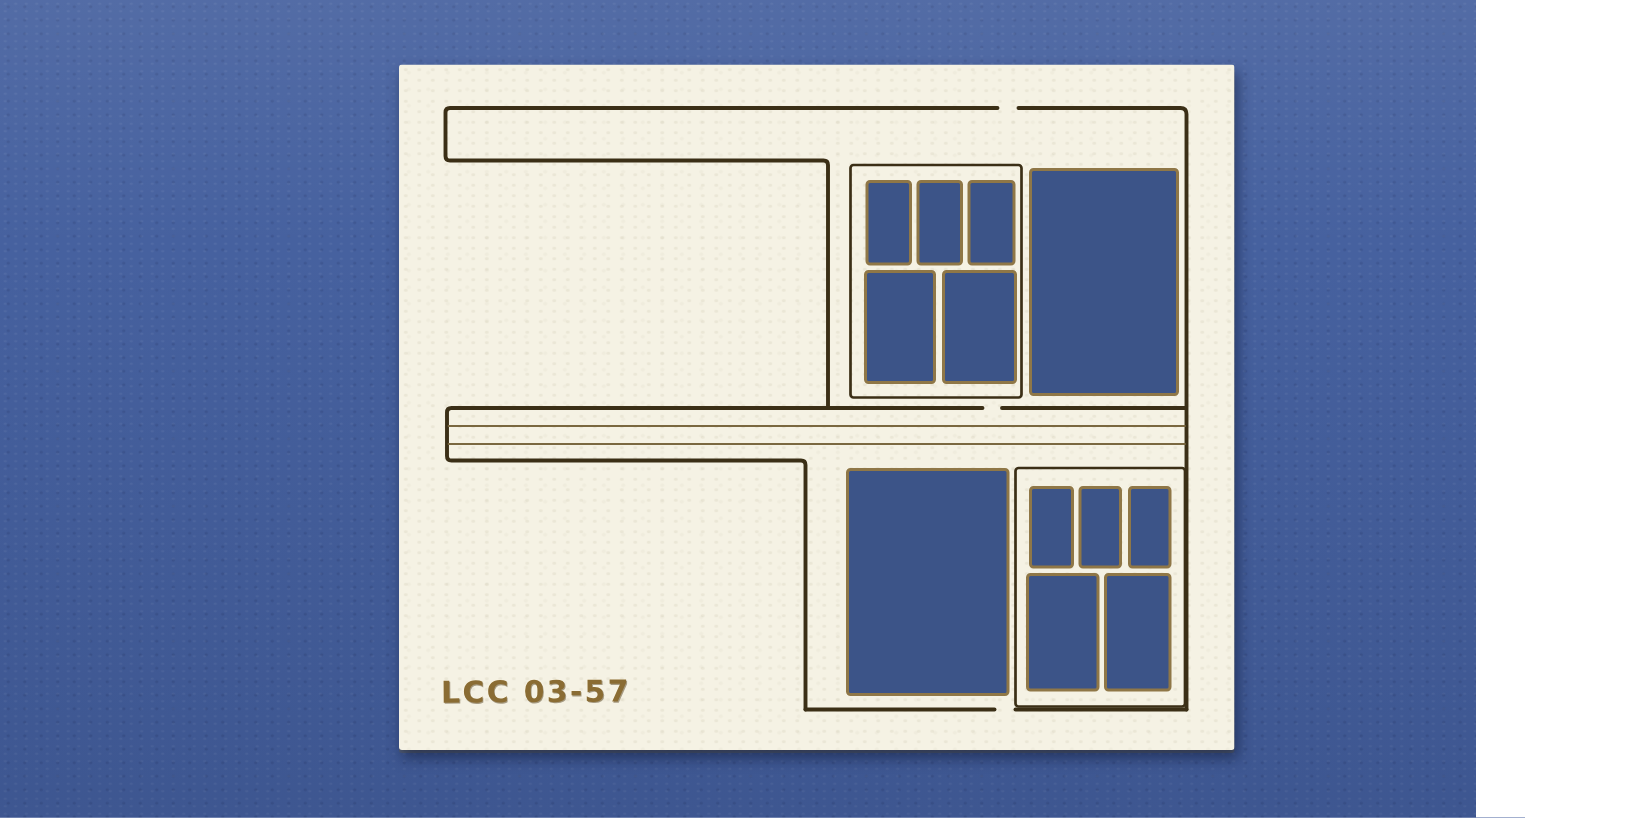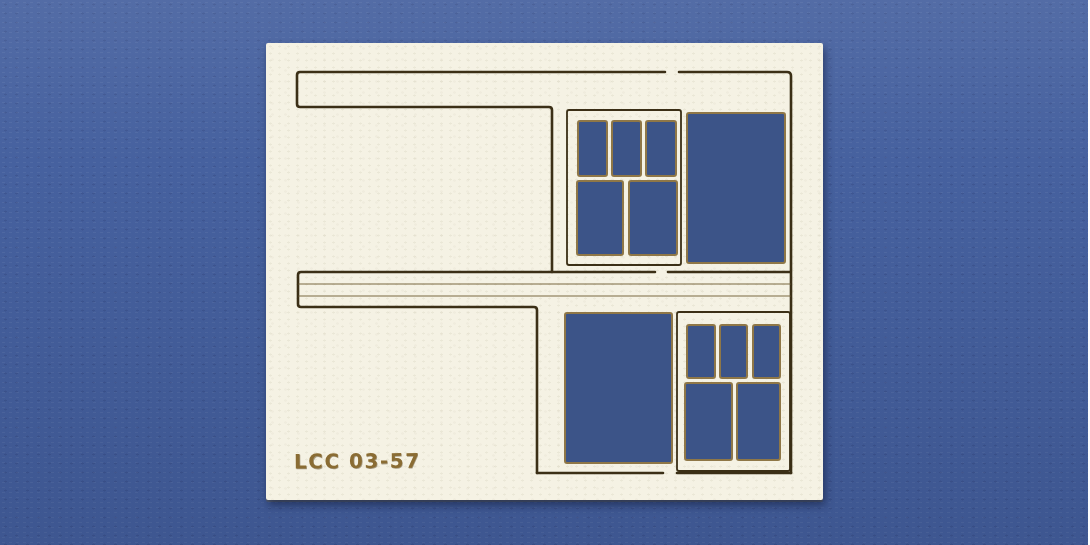--- a/index.html
+++ b/index.html
@@ -10,21 +10,21 @@
     --score-light:#7a6840;
     --cut-edge-tan:#8f7747;
     --engraving-brown:#8a6c33;
   }
   html,body{margin:0;padding:0;}
   body{
     width:1090px;height:545px;overflow:hidden;
     font-family:"DejaVu Sans", sans-serif;
   }
   .photo{
-    position:relative;width:1088px;height:545px;
+    position:relative;width:984px;height:545px;
     background-color:var(--background-blue);
     background-image:
       linear-gradient(180deg, rgba(255,255,255,0.07) 0%, rgba(0,0,40,0.00) 30%, rgba(0,10,40,0.12) 100%),
       radial-gradient(rgba(255,255,255,0.055) 1px, transparent 1.4px),
       radial-gradient(rgba(0,0,35,0.10) 1px, transparent 1.4px);
     background-size:100% 100%, 7px 5px, 11px 9px;
   }
   .card{
     position:absolute;left:266px;top:43px;width:557px;height:457px;
     background-color:var(--card-cream);

